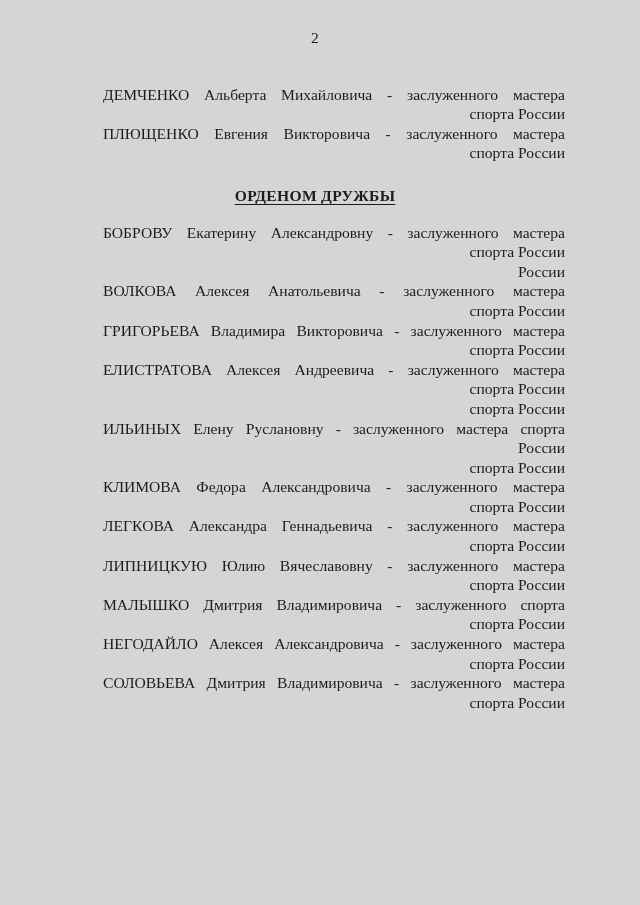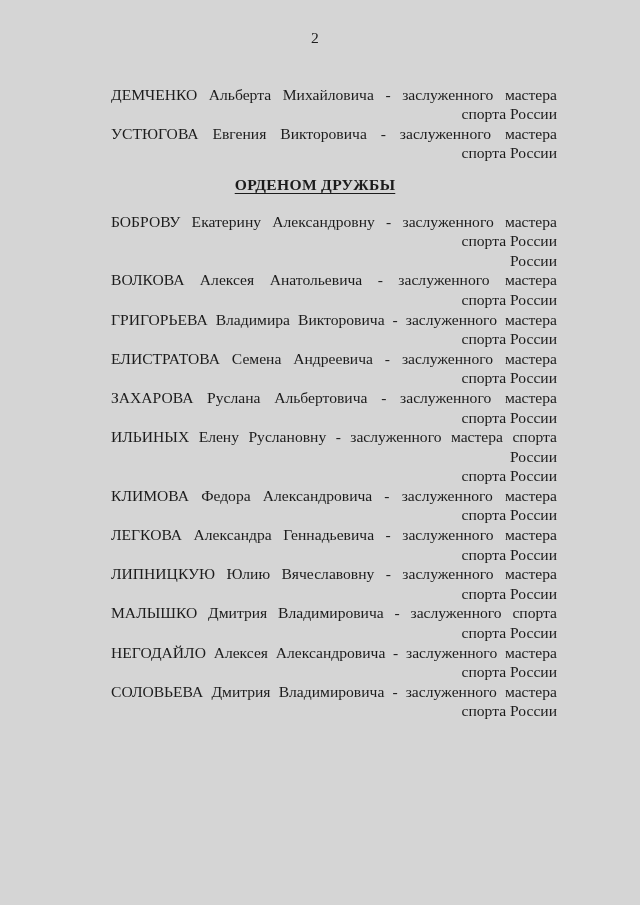--- a/index.html
+++ b/index.html
@@ -19,35 +19,35 @@
   .page {
     box-sizing: border-box;
     width: 640px;
     height: 905px;
     padding: 28px 75px 0 65px; 
   }
   .page-number {
     text-align: center;
     margin: 0 0 37px 0;
   }
-  .list { margin: 8px; padding: 0; }
+  .list { margin: 0; padding: 0; }
   .entry { margin: 0; padding: 0; }
   .l1 {
     display: block;
     text-indent: 38px;
     text-align: justify;
     text-align-last: justify; 
     white-space: nowrap;
   }
   .l2 {
     display: block;
     text-align: right;
   }
   .heading {
-    margin: 12px 0 17px 0;
+    margin: 23px 0 17px 0;
     font-size: 15.6px;
     line-height: 19.6px;
     font-weight: bold;
     text-align: center;
   }
   .heading-text {
     text-decoration: underline;
     text-decoration-thickness: 1.4px;
     text-underline-offset: 3px;
     letter-spacing: 0.3px;
@@ -59,21 +59,21 @@
 <div class="page">
 
   <div class="page-number">2</div>
 
   <div class="list">
       <p class="entry">
         <span class="l1">ДЕМЧЕНКО Альберта Михайловича - заслуженного мастера</span>
         <span class="l2">спорта России</span>
       </p>
       <p class="entry">
-        <span class="l1">УСТЮГОВА Евгения Викторовича - заслуженного мастера</span>
+        <span class="l1">ПЛЮЩЕНКО Евгения Викторовича - заслуженного мастера</span>
         <span class="l2">спорта России</span>
       </p>
     </div>
 
   <h2 class="heading">
     <span class="heading-text">ОРДЕНОМ ДРУЖБЫ</span>
   </h2>
 
   <div class="list">
       <p class="entry">
@@ -85,25 +85,24 @@
       </p>
       <p class="entry">
         <span class="l1">ВОЛКОВА Алексея Анатольевича - заслуженного мастера</span>
         <span class="l2">спорта России</span>
       </p>
       <p class="entry">
         <span class="l1">ГРИГОРЬЕВА Владимира Викторовича - заслуженного мастера</span>
         <span class="l2">спорта России</span>
       </p>
       <p class="entry">
-        <span class="l1">ЕЛИСТРАТОВА Семена Андреевича - заслуженного мастера</span>
+        <span class="l1">ЕЛИСТРАТОВА Алексея Андреевича - заслуженного мастера</span>
         <span class="l2">спорта России</span>
       </p>
       <p class="entry">
-        <span class="l1">ЗАХАРОВА Руслана Альбертовича - заслуженного мастера</span>
         <span class="l2">спорта России</span>
       </p>
       <p class="entry">
         <span class="l1">ИЛЬИНЫХ Елену Руслановну - заслуженного мастера спорта</span>
         <span class="l2">России</span>
       </p>
       <p class="entry">
         <span class="l2">спорта России</span>
       </p>
       <p class="entry">

